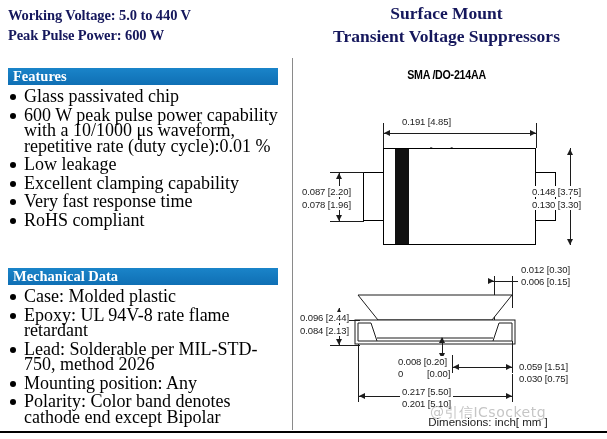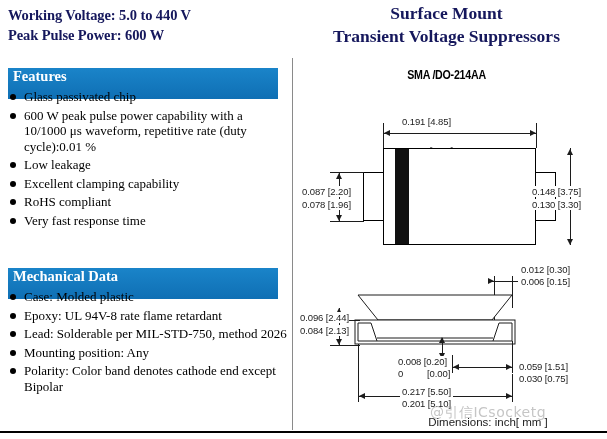--- a/index.html
+++ b/index.html
@@ -60,21 +60,21 @@
     transform: scaleX(0.82);
     color: #000;
     white-space: nowrap;
   }
 
   
   .banner {
     position: absolute;
     left: 8px;
     width: 270px;
-    height: 31px;
+    height: 17px;
     background: #1275bc;
     background: linear-gradient(to bottom, #1a84c9 0%, #0f6fb4 100%);
   }
   .banner span {
     position: absolute;
     left: 5px;
     top: -1px;
     font-family: "Liberation Serif", "DejaVu Serif", serif;
     font-weight: bold;
     font-size: 14.5px;
@@ -84,21 +84,21 @@
   }
   .bullets {
     position: absolute;
     left: 8px;
     width: 280px;
   }
   .bullet {
     position: relative;
     padding-left: 16px;
     font-family: "Liberation Serif", "DejaVu Serif", serif;
-    font-size: 13px;
+    font-size: 18px;
     line-height: 15.5px;
     color: #000;
     margin-bottom: 3px;
   }
   .bullet .dot {
     position: absolute;
     left: 2px;
     top: 5px;
     width: 6px;
     height: 6px;
@@ -215,25 +215,25 @@
   <div class="bullet">
     <span class="dot"></span>
     <span class="txt">Low leakage</span>
   </div>
   <div class="bullet">
     <span class="dot"></span>
     <span class="txt">Excellent clamping capability</span>
   </div>
   <div class="bullet">
     <span class="dot"></span>
+    <span class="txt">Very fast response time</span>
+  </div>
+  <div class="bullet">
+    <span class="dot"></span>
     <span class="txt">RoHS compliant</span>
-  </div>
-  <div class="bullet">
-    <span class="dot"></span>
-    <span class="txt">Very fast response time</span>
   </div>
 </div>
 
 <div class="banner" style="top:268px;">
   <span>Mechanical Data</span>
 </div>
 
 <div class="bullets" style="top:289px;">
   <div class="bullet">
     <span class="dot"></span>

